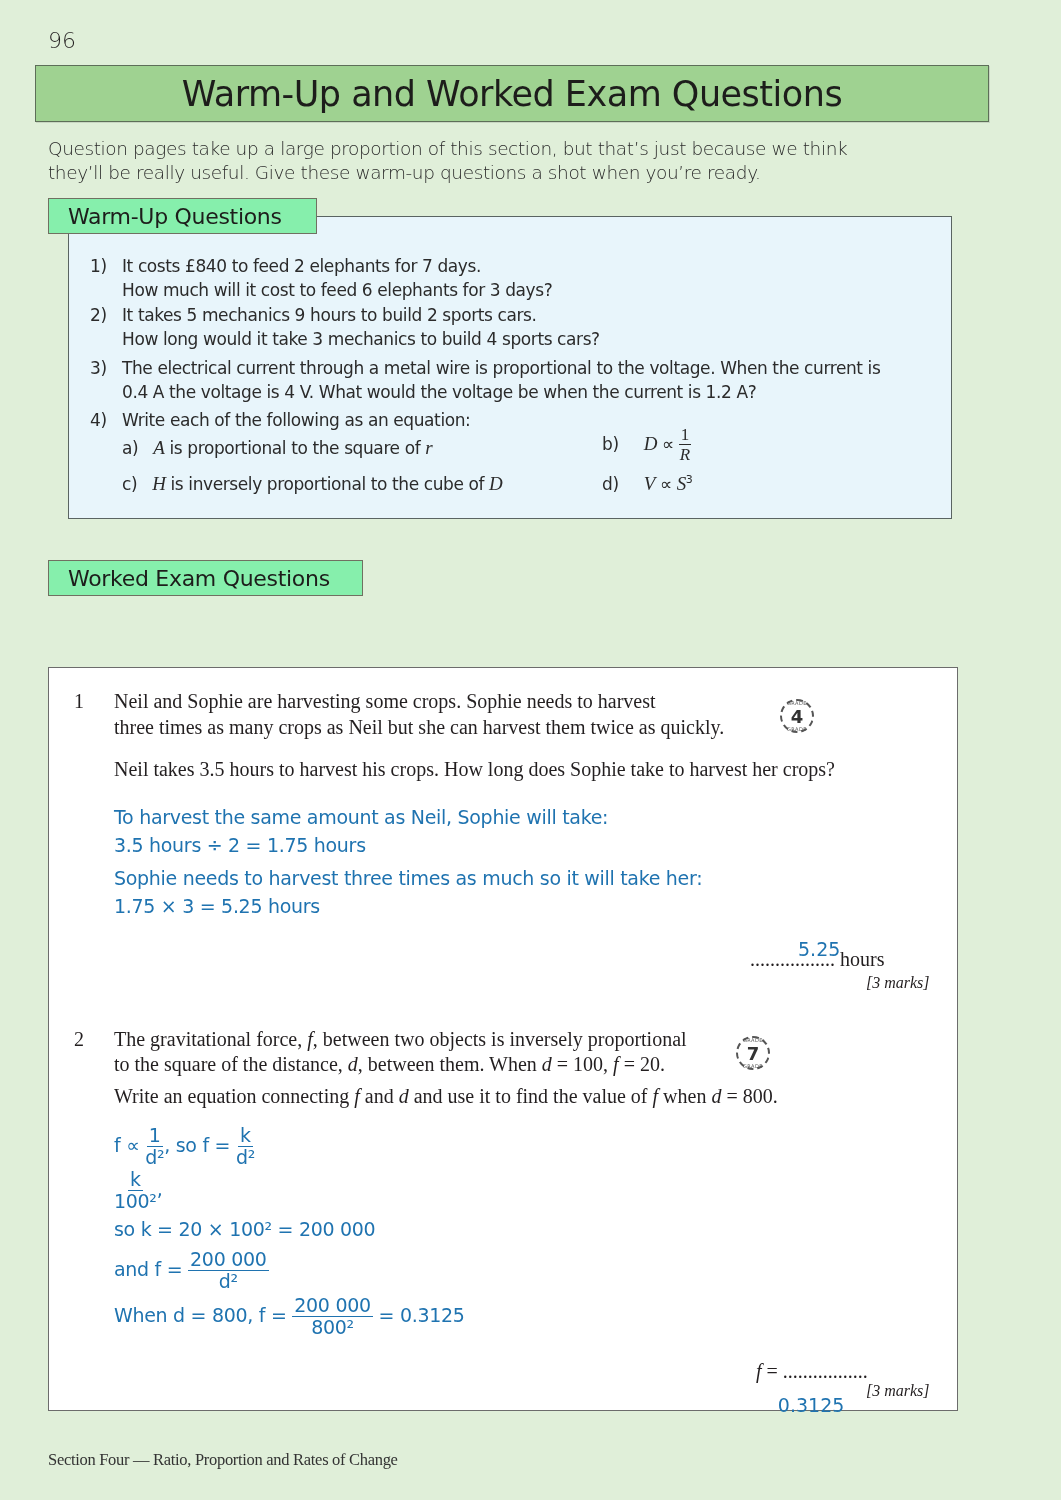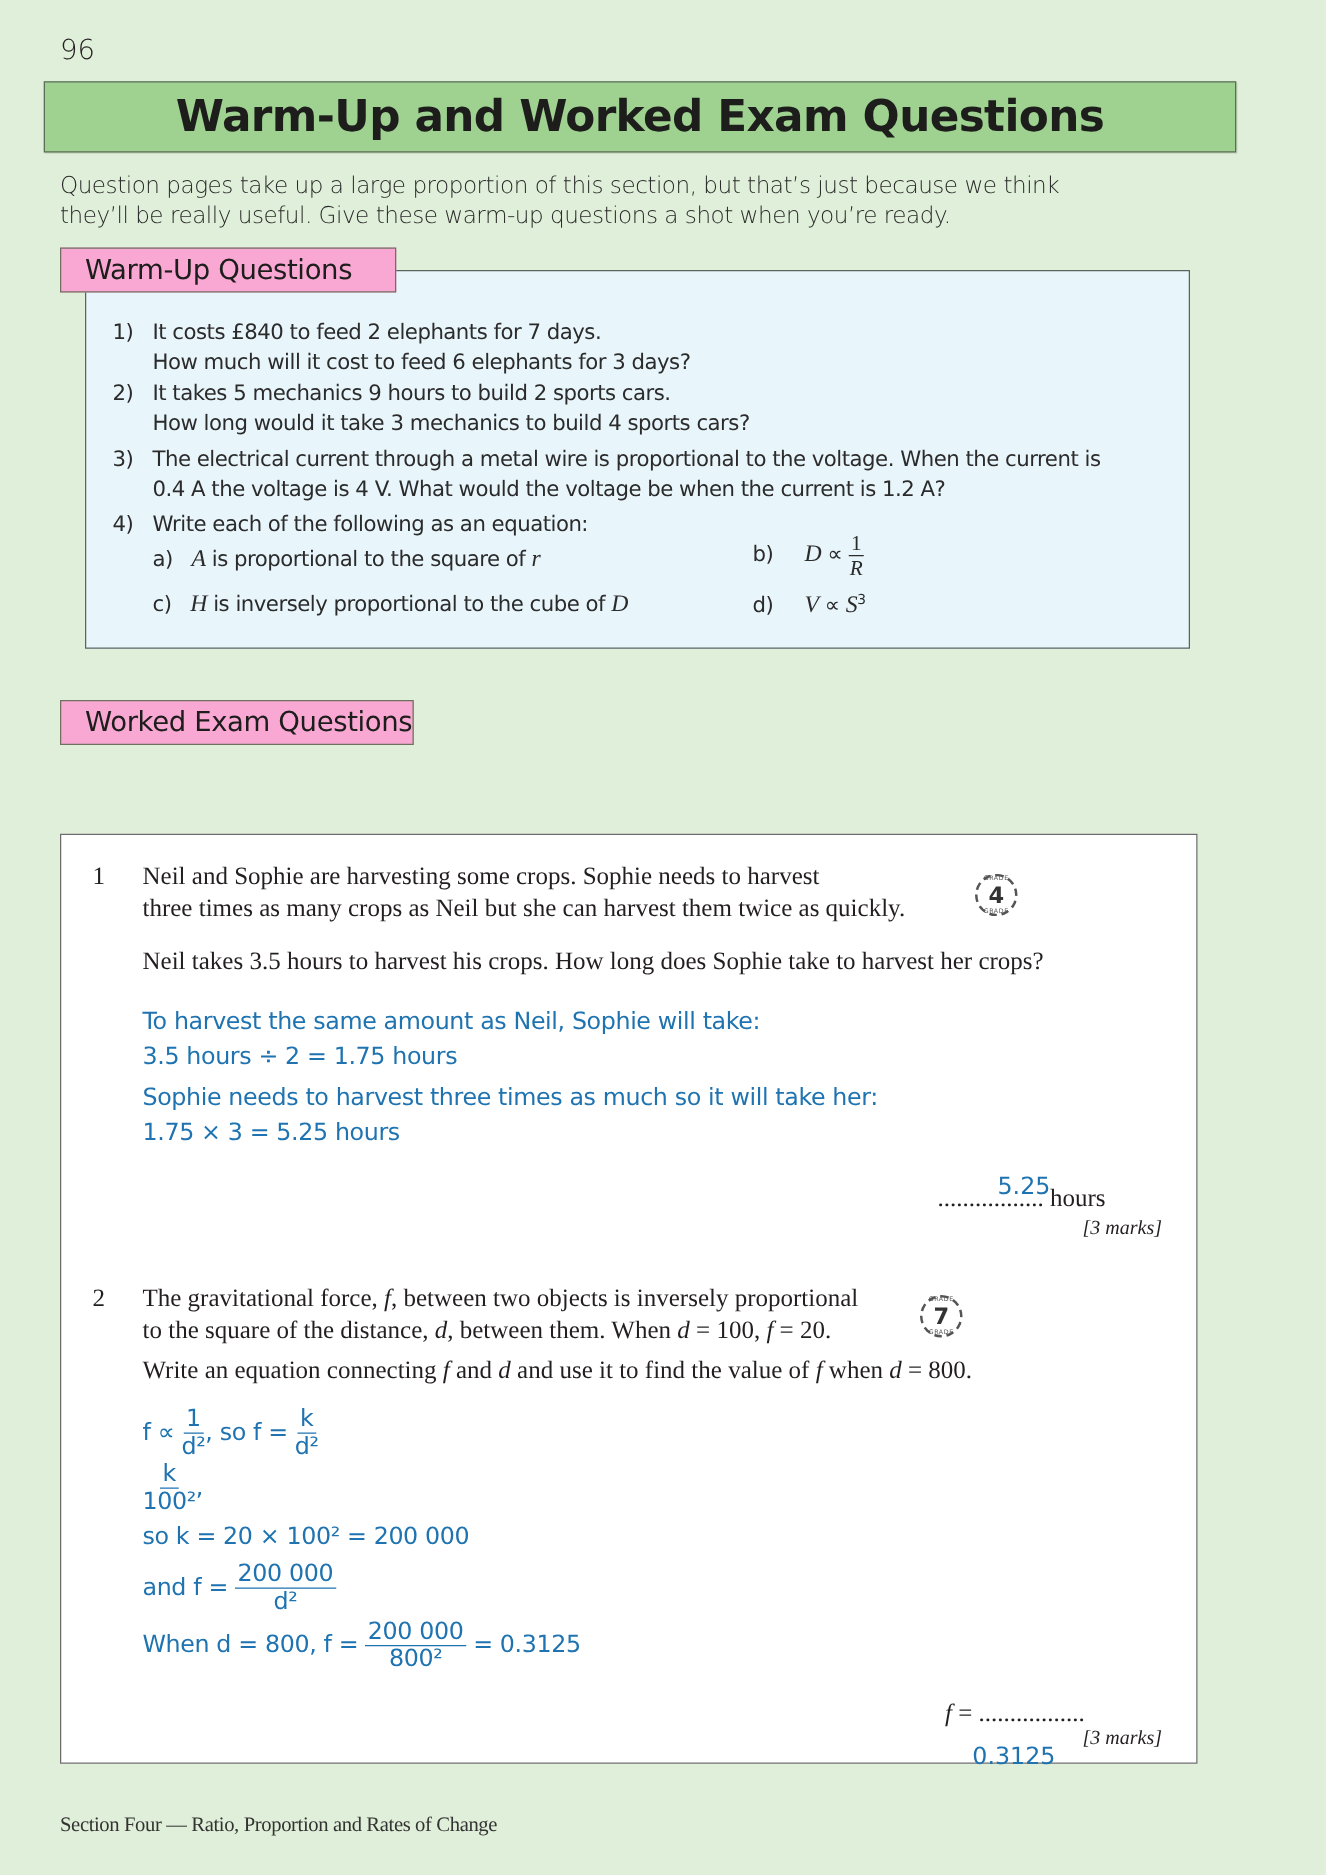--- a/index.html
+++ b/index.html
@@ -16,40 +16,40 @@
   .page-number { left: 48px; top: 28px; font-size: 22px; font-family: "DejaVu Sans", sans-serif; font-weight: 300; color: #231f20; }
 
   .title-bar {
     left: 35px; top: 65px; width: 952px; height: 55px;
     background: #9fd291;
     border: 1px solid #5d6e58;
     box-shadow: 1px 1px 0 #c8d6c2;
     display: flex; align-items: center; justify-content: center;
   }
   .title-bar h1 {
-    margin: 0; font-size: 35px; font-weight: bold;
+    margin: 0; font-size: 35px; font-weight: normal;
     font-family: "DejaVu Sans", sans-serif; letter-spacing: -0.5px;
     color: #1d1d1b;
   }
 
   .intro { left: 48px; top: 137px; width: 800px; font-size: 18.5px; line-height: 24px; color: #2b2b2b; font-family: "DejaVu Sans", sans-serif; font-weight: 300; letter-spacing: -0.4px; }
 
   .section-tab {
-    background: #f9a8d4;
+    background: #86efac;
     border: 1px solid #707061;
     font-size: 22px;
     font-family: "DejaVu Sans", sans-serif;
     color: #1d1d1b;
     padding: 0 0 0 19px;
     box-sizing: border-box;
     display: flex; align-items: center;
     letter-spacing: -0.3px;
   }
   .warmup-tab { left: 48px; top: 198px; width: 269px; height: 36px; z-index: 2; }
-  .worked-tab { left: 48px; top: 560px; width: 283px; height: 36px; z-index: 2; }
+  .worked-tab { left: 48px; top: 560px; width: 315px; height: 36px; z-index: 2; }
 
   .warmup-box {
     left: 68px; top: 216px; width: 884px; height: 303px;
     background: #e8f5fb;
     border: 1px solid #5a6462;
     box-sizing: border-box;
   }
 
   .wq { font-family: "DejaVu Sans", sans-serif; font-size: 17px; color: #2b2b2b; letter-spacing: -0.4px; }
   .wq .num { position: absolute; left: 90px; }

